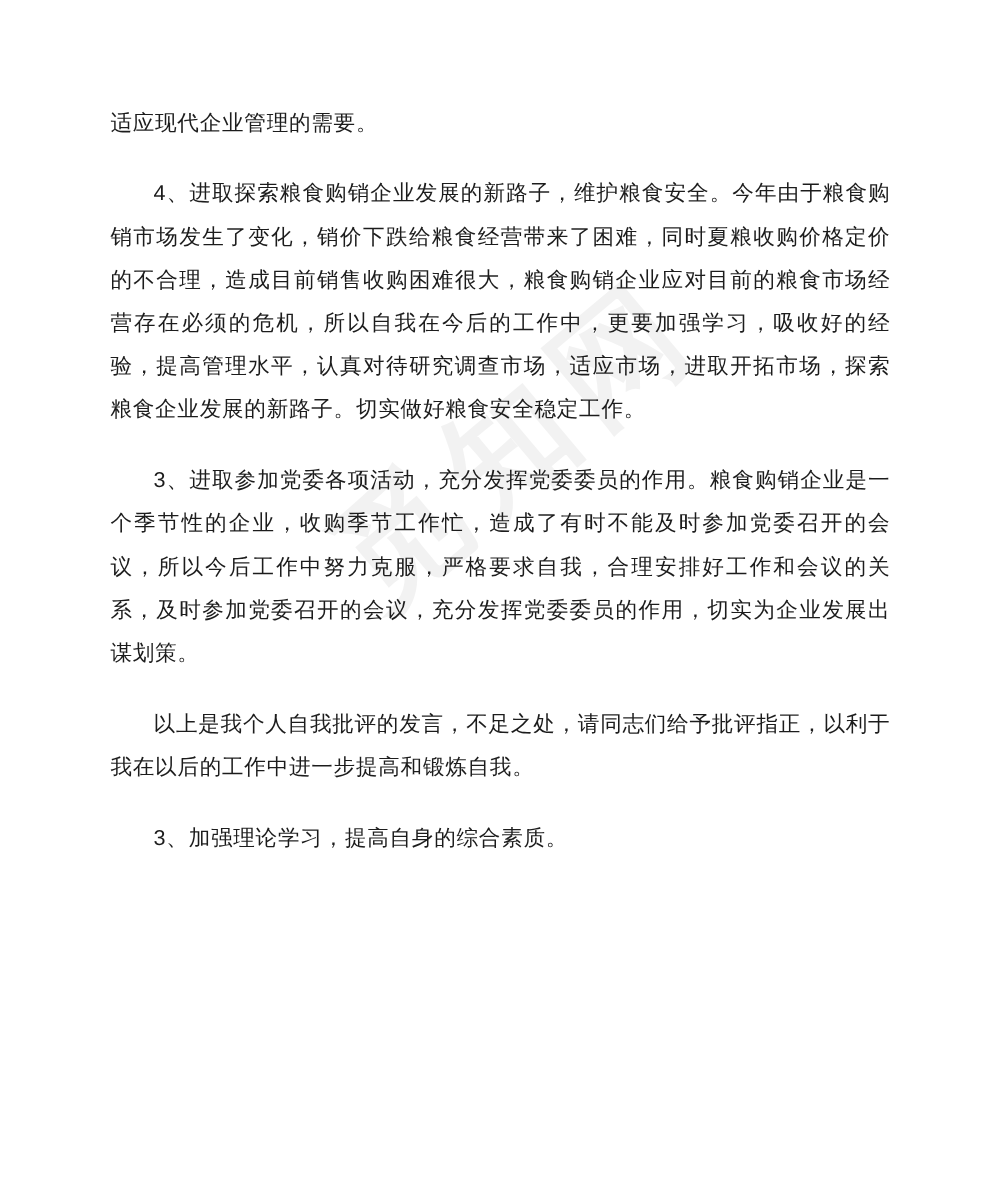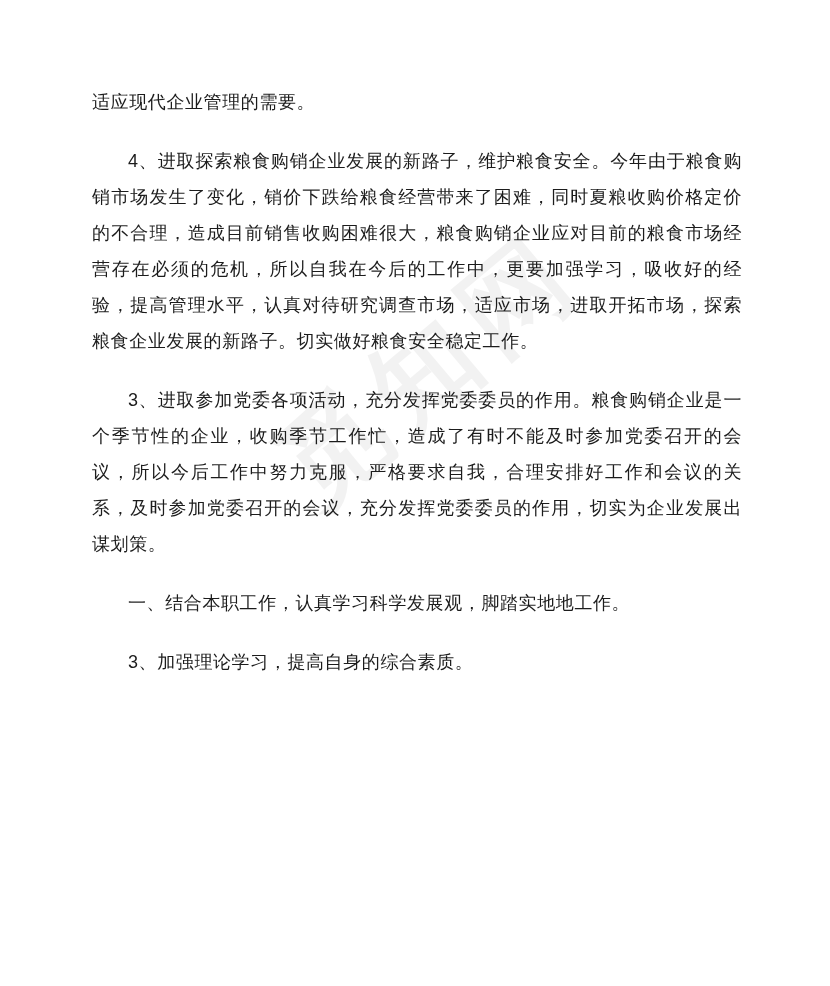--- a/index.html
+++ b/index.html
@@ -57,16 +57,16 @@
 </style>
 </head>
 <body>
 
 <div class="page">
   <div class="watermark">觅知网</div>
   <div class="content" id="content">
       <p class="">适应现代企业管理的需要。</p>
       <p class="indent">4、进取探索粮食购销企业发展的新路子，维护粮食安全。今年由于粮食购销市场发生了变化，销价下跌给粮食经营带来了困难，同时夏粮收购价格定价的不合理，造成目前销售收购困难很大，粮食购销企业应对目前的粮食市场经营存在必须的危机，所以自我在今后的工作中，更要加强学习，吸收好的经验，提高管理水平，认真对待研究调查市场，适应市场，进取开拓市场，探索粮食企业发展的新路子。切实做好粮食安全稳定工作。</p>
       <p class="indent">3、进取参加党委各项活动，充分发挥党委委员的作用。粮食购销企业是一个季节性的企业，收购季节工作忙，造成了有时不能及时参加党委召开的会议，所以今后工作中努力克服，严格要求自我，合理安排好工作和会议的关系，及时参加党委召开的会议，充分发挥党委委员的作用，切实为企业发展出谋划策。</p>
-      <p class="indent">一、结合本职工作，认真学习科学发展观，脚踏实地地工作。</p>
+      <p class="indent">以上是我个人自我批评的发言，不足之处，请同志们给予批评指正，以利于我在以后的工作中进一步提高和锻炼自我。</p>
       <p class="indent">3、加强理论学习，提高自身的综合素质。</p>
     </div>
 </div>
 
 </body></html>

